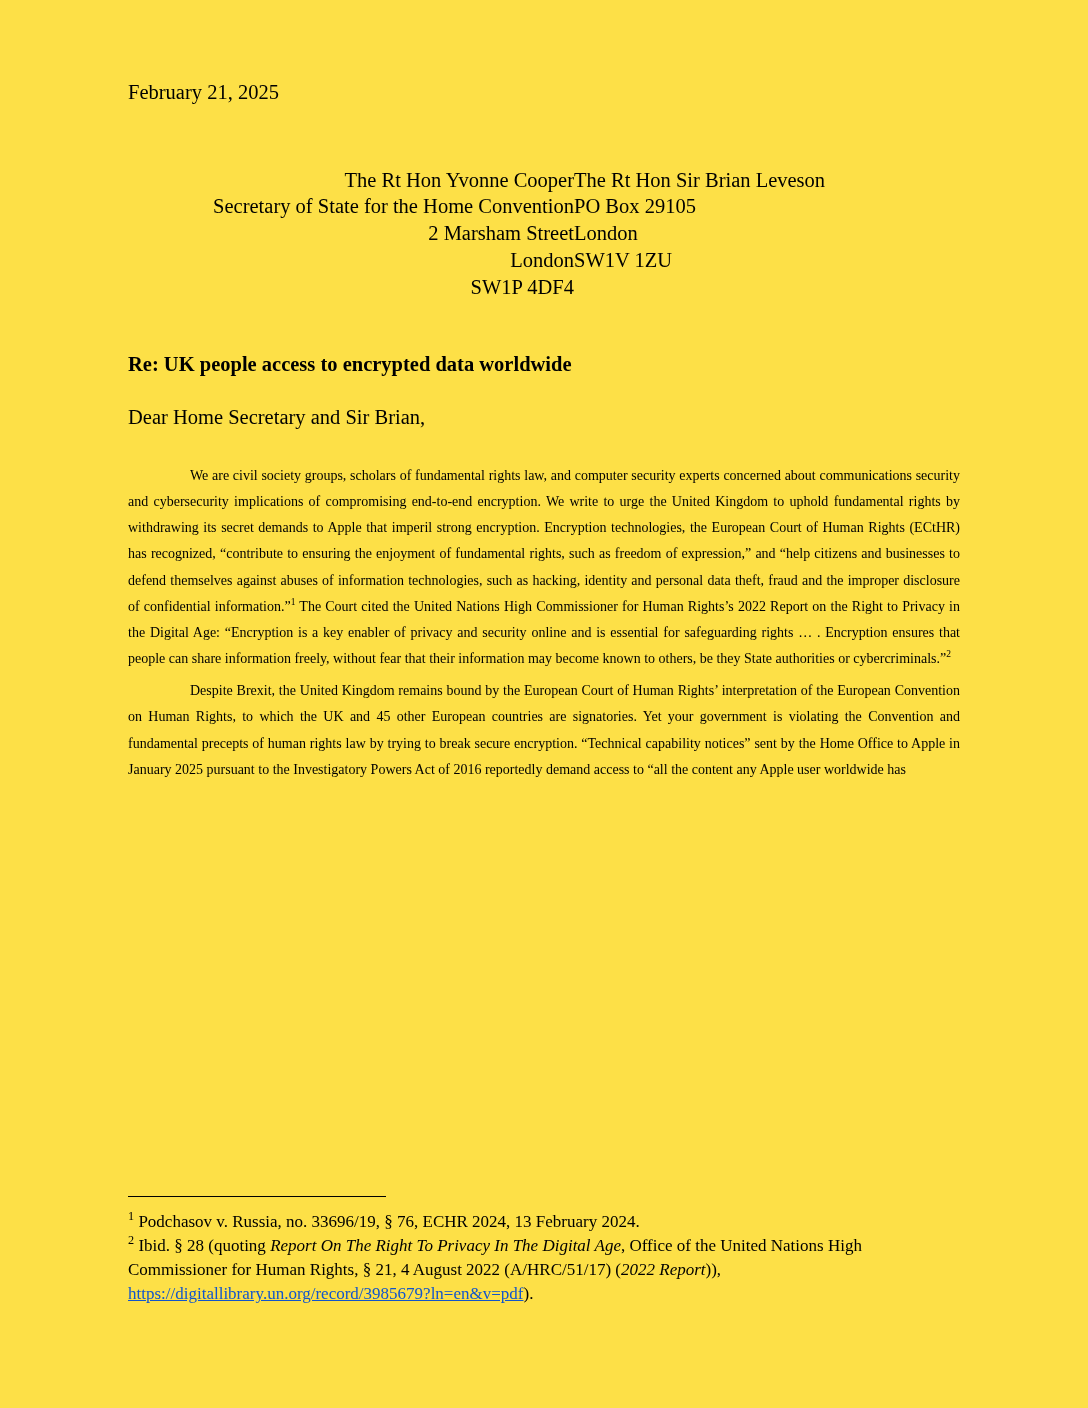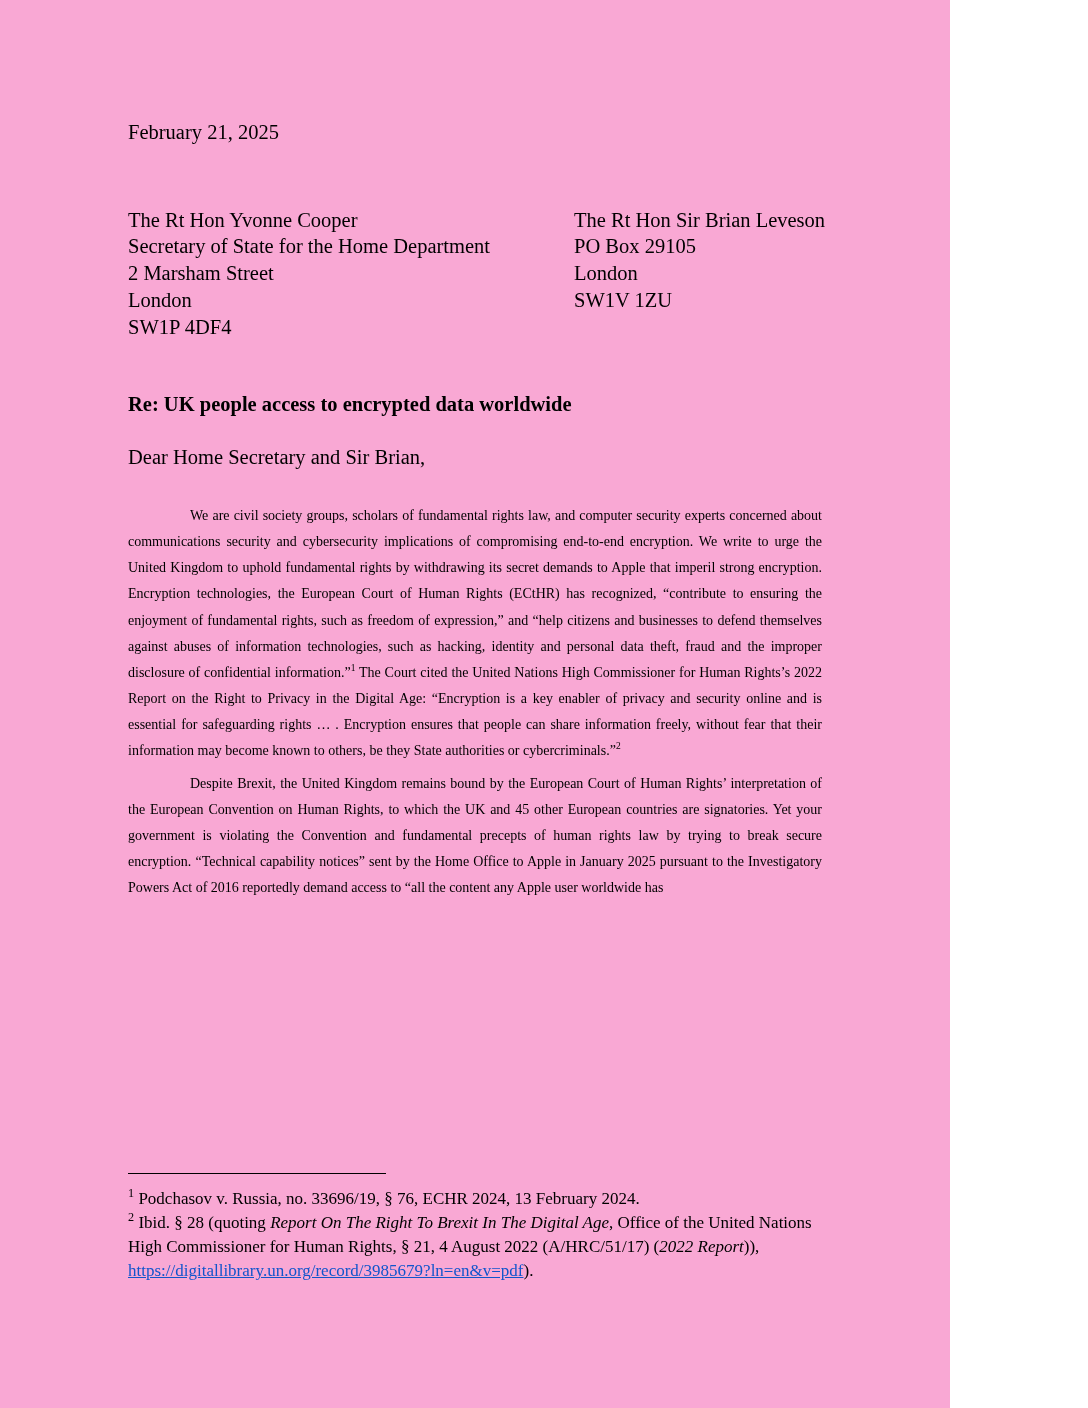--- a/index.html
+++ b/index.html
@@ -6,44 +6,45 @@
     margin: 0;
     padding: 0;
     background: #ffffff;
   }
   body {
     font-family: "Liberation Serif", serif;
     color: #000000;
   }
   .page {
     position: relative;
-    width: 950px;
+    width: 1088px;
     height: 1408px;
-    background: #f9a8d4;
+    background: #fde047;
     box-sizing: border-box;
-    padding: 120px 128px 60px 128px;
+    padding: 80px 128px 60px 128px;
     overflow: hidden;
   }
   .date-line {
     font-size: 20.5px;
     line-height: 1.2;
     margin-bottom: 62px;
   }
   .address-block {
     display: flex;
     flex-direction: row;
     margin-bottom: 52px;
   }
   .address-col {
     font-size: 20.5px;
     line-height: 1.31;
   }
   .address-col.left {
     width: 446px;
     flex: 0 0 446px;
+    text-align: right;
   }
   .address-col.right {
     flex: 1 1 auto;
   }
   .address-col div {
     white-space: nowrap;
   }
   .subject-line {
     font-weight: bold;
     font-size: 20.5px;
@@ -65,21 +66,21 @@
   }
   sup {
     font-size: 0.68em;
     vertical-align: super;
     line-height: 0;
   }
   .footnotes {
     position: absolute;
     left: 128px;
     right: 128px;
-    bottom: 125px;
+    bottom: 102px;
   }
   .footnote-rule {
     width: 258px;
     height: 0;
     border-top: 1.3px solid #000;
     margin-bottom: 13px;
   }
   .footnote {
     font-size: 17px;
     line-height: 1.42;
@@ -101,21 +102,21 @@
 </head>
 <body>
 
 <div class="page">
 
   <div class="date-line">February 21, 2025</div>
 
   <div class="address-block">
     <div class="address-col left">
       <div>The Rt Hon Yvonne Cooper</div>
-      <div>Secretary of State for the Home Department</div>
+      <div>Secretary of State for the Home Convention</div>
       <div>2 Marsham Street</div>
       <div>London</div>
       <div>SW1P 4DF4</div>
     </div>
     <div class="address-col right">
       <div>The Rt Hon Sir Brian Leveson</div>
       <div>PO Box 29105</div>
       <div>London</div>
       <div>SW1V 1ZU</div>
     </div>
@@ -125,16 +126,16 @@
 
   <div class="salutation">Dear Home Secretary and Sir Brian,</div>
 
   <p class="body-par"><span>We are civil society groups, scholars of fundamental rights law, and computer security experts concerned about communications security and cybersecurity implications of compromising end-to-end encryption. We write to urge the United Kingdom to uphold fundamental rights by withdrawing its secret demands to Apple that imperil strong encryption. Encryption technologies, the European Court of Human Rights (ECtHR) has recognized, “contribute to ensuring the enjoyment of fundamental rights, such as freedom of expression,” and “help citizens and businesses to defend themselves against abuses of information technologies, such as hacking, identity and personal data theft, fraud and the improper disclosure of confidential information.”</span><sup>1</sup><span> The Court cited the United Nations High Commissioner for Human Rights’s 2022 Report on the Right to Privacy in the Digital Age: “Encryption is a key enabler of privacy and security online and is essential for safeguarding rights … . Encryption ensures that people can share information freely, without fear that their information may become known to others, be they State authorities or cybercriminals.”</span><sup>2</sup></p>
 
   <p class="body-par">Despite Brexit, the United Kingdom remains bound by the European Court of Human Rights’ interpretation of the European Convention on Human Rights, to which the UK and 45 other European countries are signatories. Yet your government is violating the Convention and fundamental precepts of human rights law by trying to break secure encryption. “Technical capability notices” sent by the Home Office to Apple in January 2025 pursuant to the Investigatory Powers Act of 2016 reportedly demand access to “all the content any Apple user worldwide has</p>
 
   <div class="footnotes">
     <div class="footnote-rule"></div>
     <p class="footnote"><span class="num">1</span><span> Podchasov v. Russia, no. 33696/19, § 76, ECHR 2024, 13 February 2024.</span></p>
-    <p class="footnote"><span class="num">2</span><span> Ibid. § 28 (quoting </span><i>Report On The Right To Brexit In The Digital Age</i><span>, Office of the United Nations High Commissioner for Human Rights, § 21, 4 August 2022 (A/HRC/51/17) (</span><i>2022 Report</i><span>)),</span><br><a href="#">https://digitallibrary.un.org/record/3985679?ln=en&amp;v=pdf</a><span>).</span></p>
+    <p class="footnote"><span class="num">2</span><span> Ibid. § 28 (quoting </span><i>Report On The Right To Privacy In The Digital Age</i><span>, Office of the United Nations High Commissioner for Human Rights, § 21, 4 August 2022 (A/HRC/51/17) (</span><i>2022 Report</i><span>)),</span><br><a href="#">https://digitallibrary.un.org/record/3985679?ln=en&amp;v=pdf</a><span>).</span></p>
   </div>
 
 </div>
 
 </body></html>

